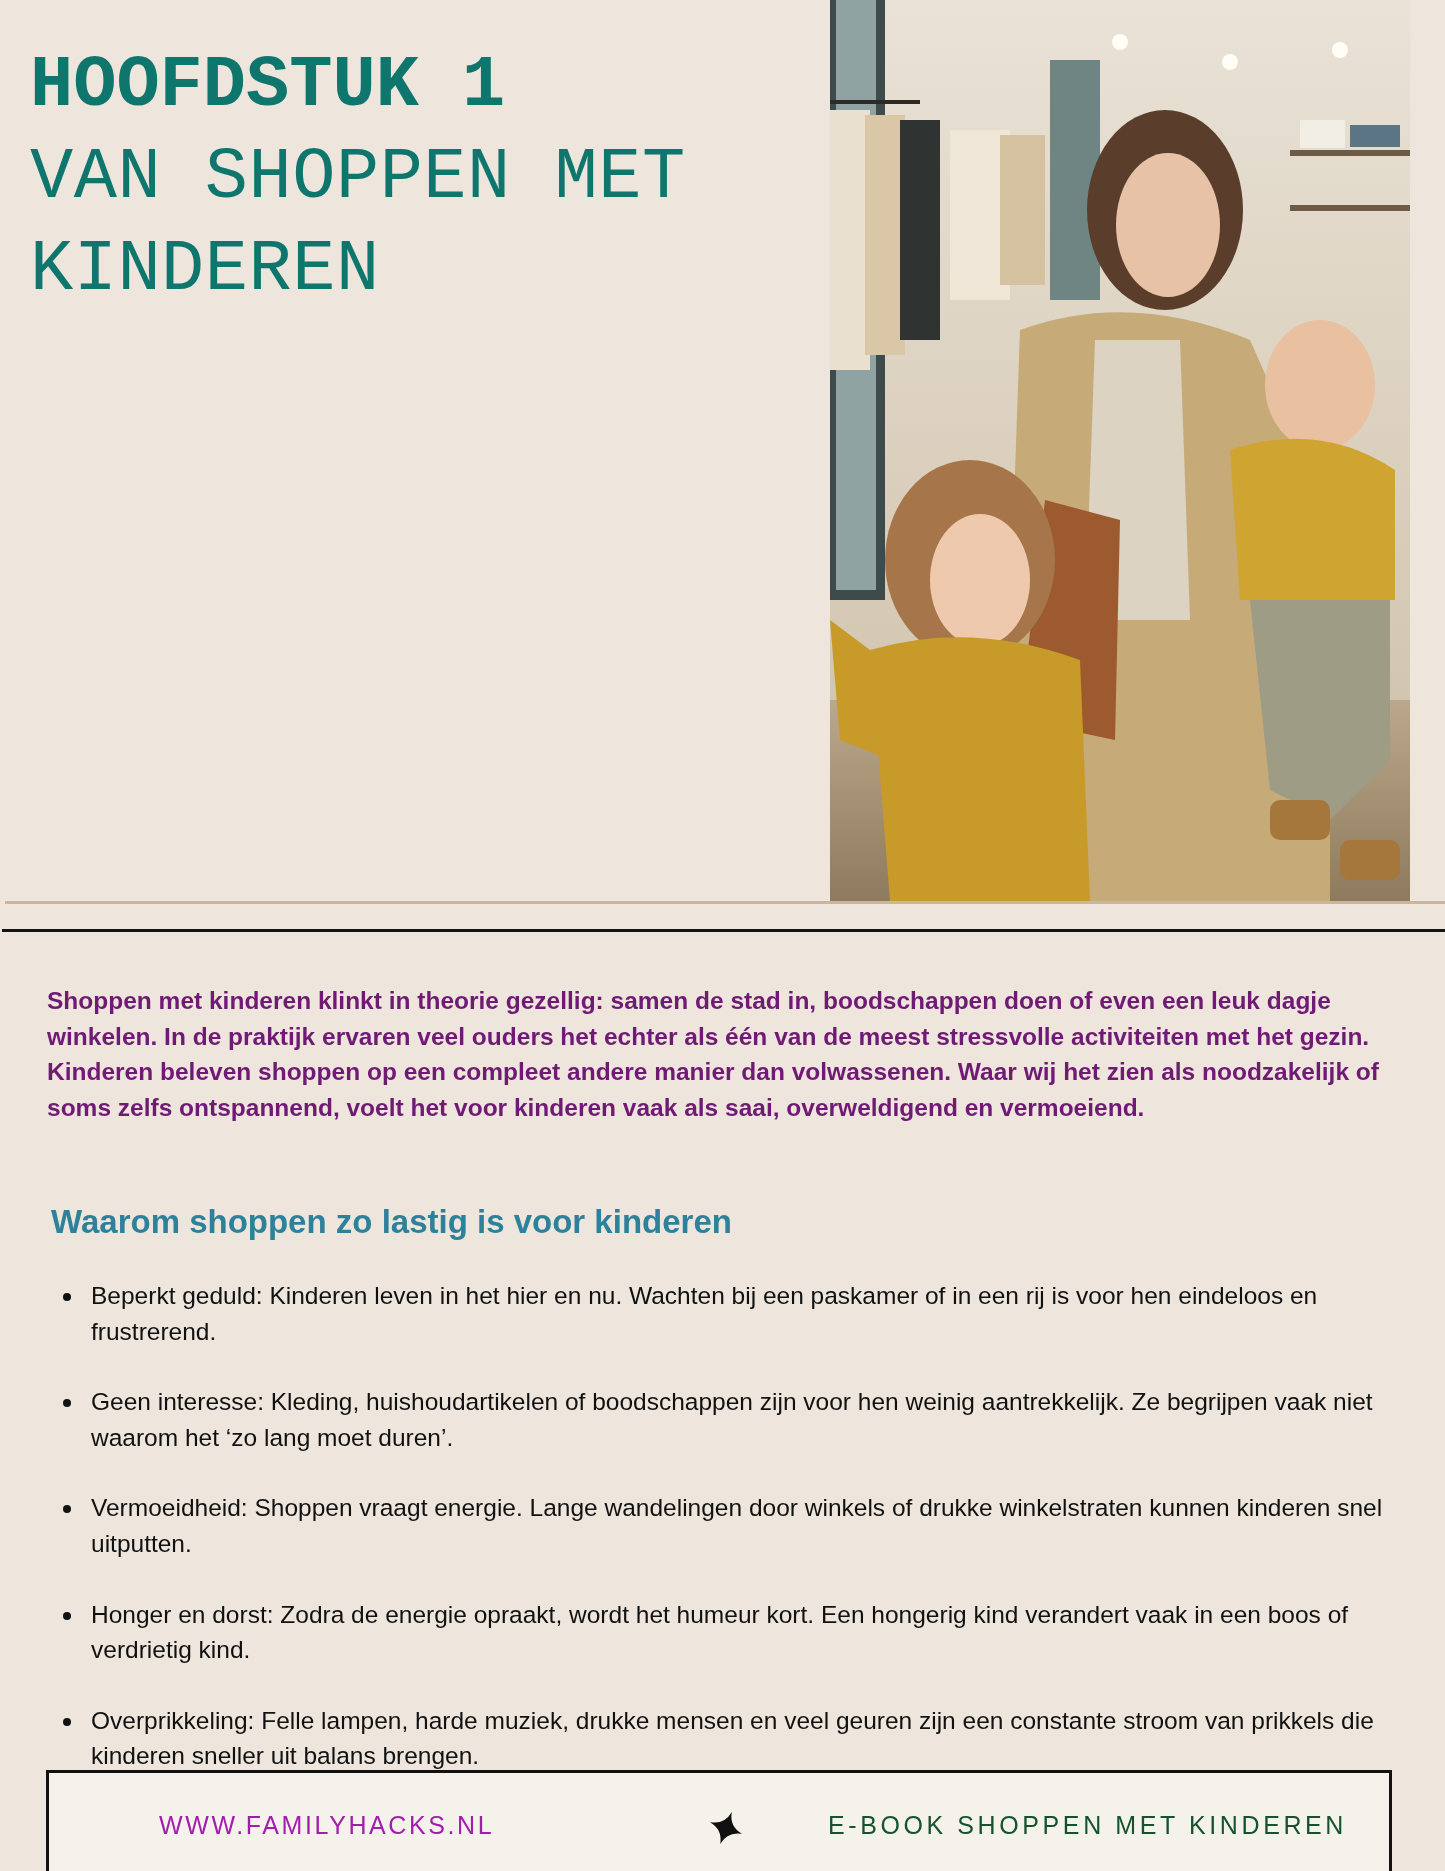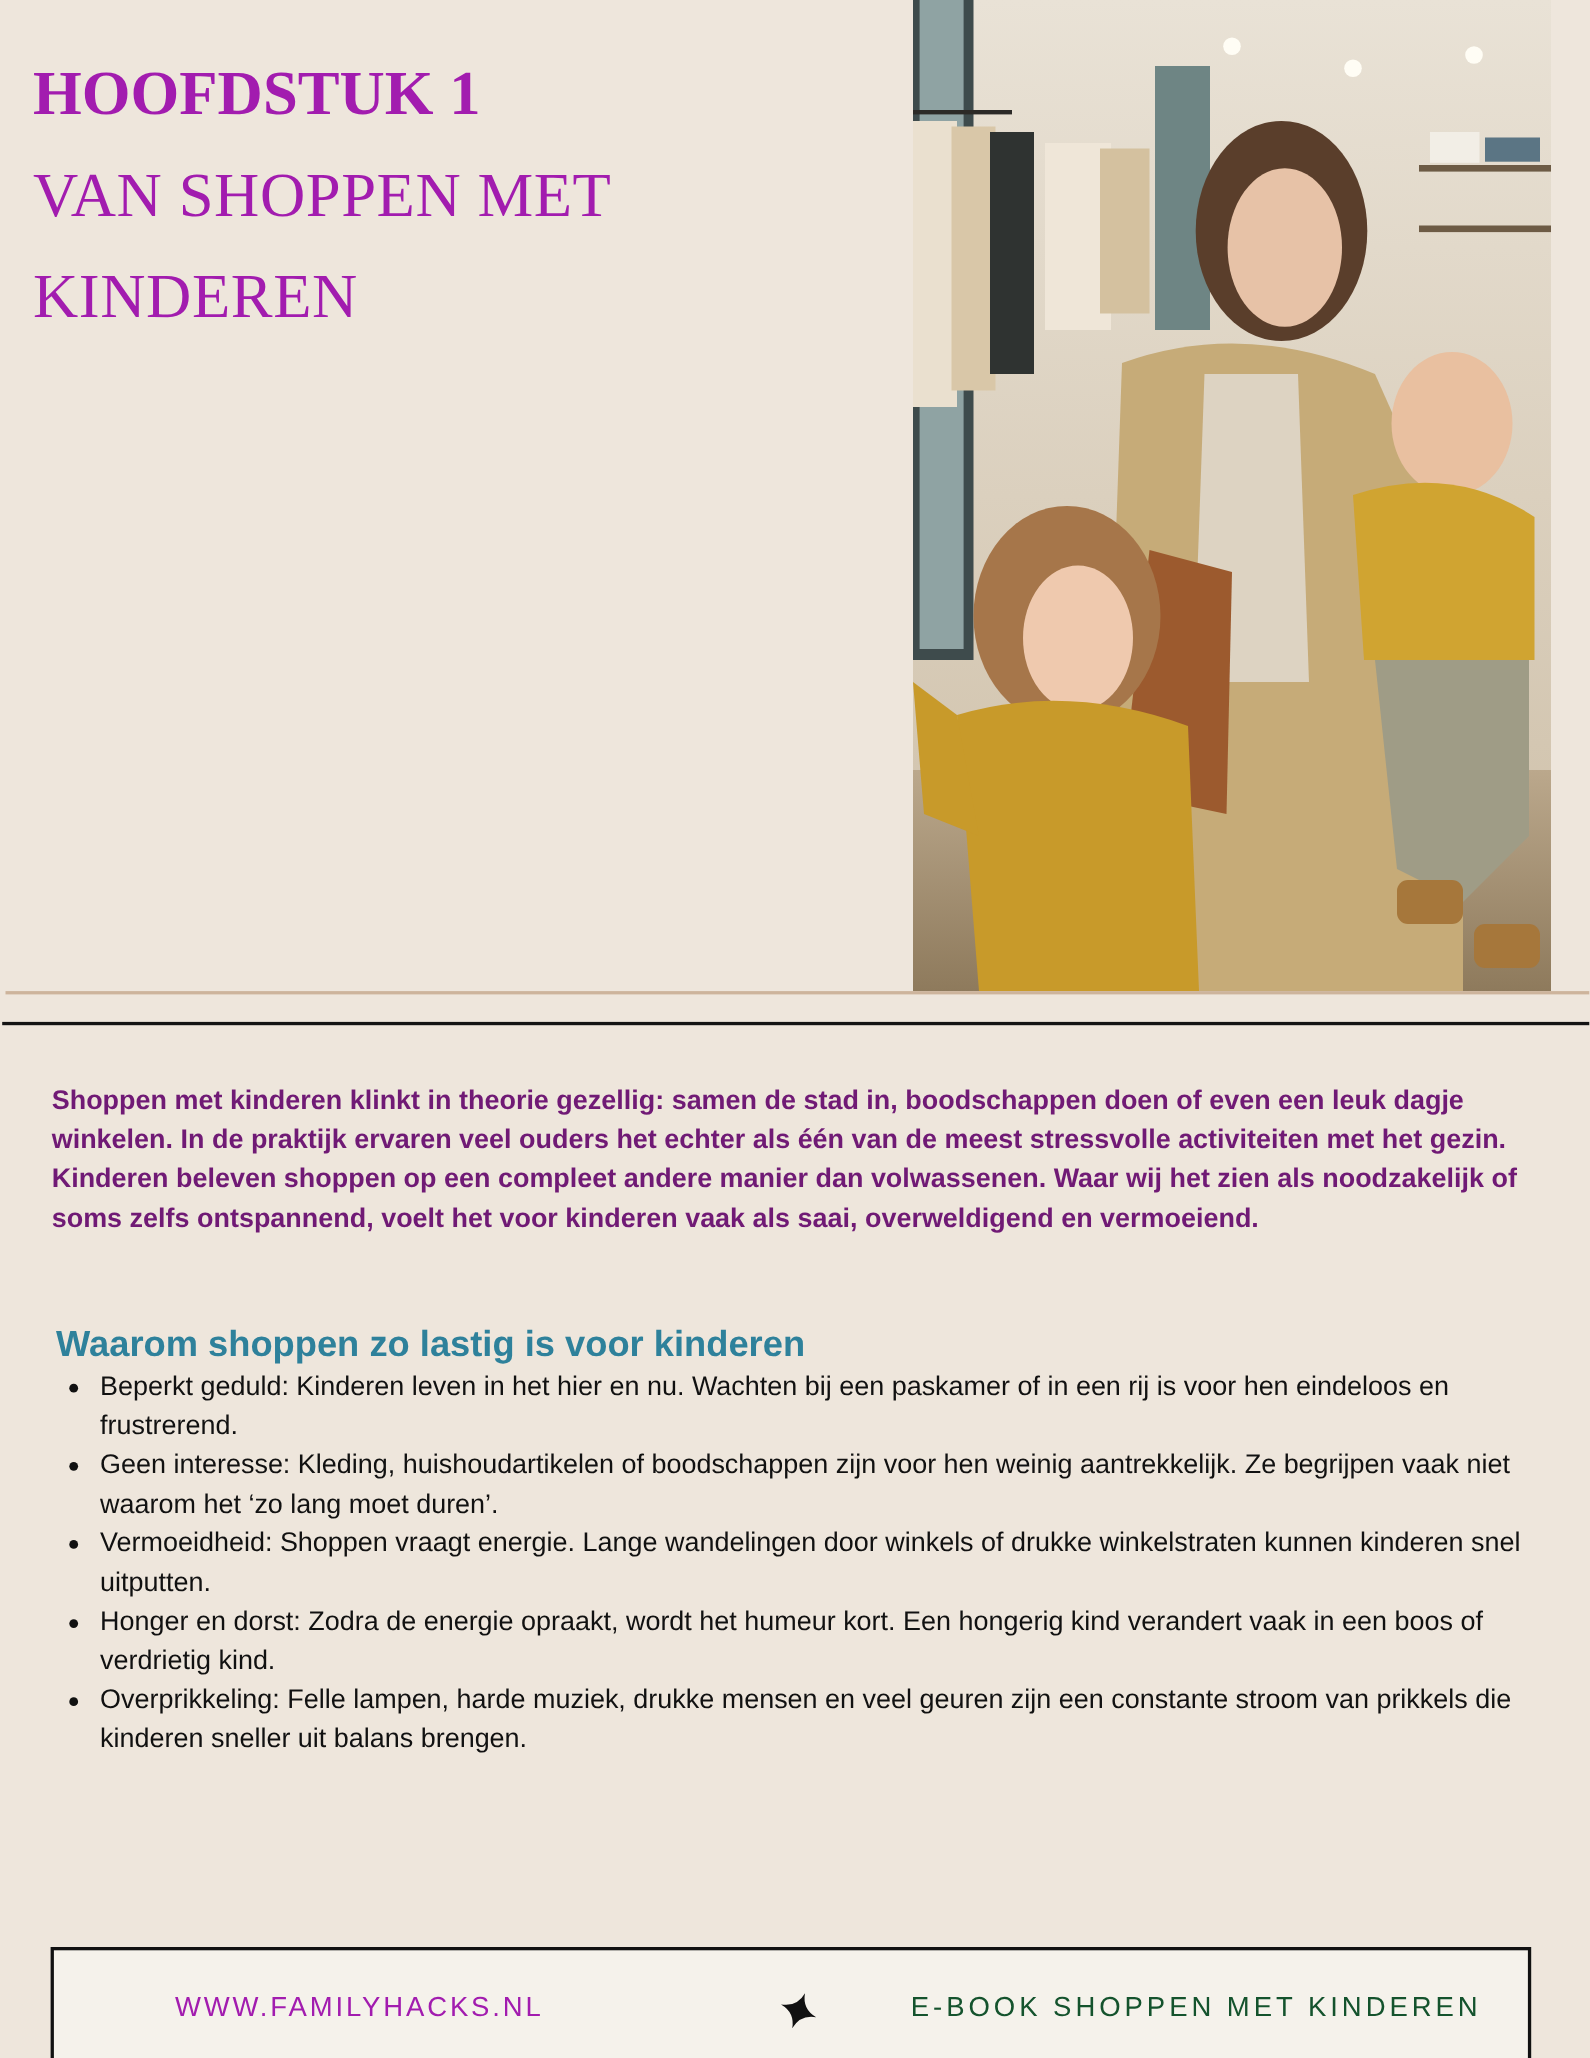--- a/index.html
+++ b/index.html
@@ -14,23 +14,23 @@
       overflow: hidden;
       font-family: "Liberation Sans", "DejaVu Sans", sans-serif;
       color: #141414;
     }
     .page-title {
       position: absolute;
       left: 30px;
       top: 40px;
       width: 800px;
       margin: 0;
-      color: #a21caf;
-      font-family: Liberation Serif, serif;
-      font-size: 57px;
+      color: #0f766e;
+      font-family: Liberation Mono, monospace;
+      font-size: 72px;
       line-height: 92px;
       font-weight: normal;
       letter-spacing: 0.5px;
     }
     .page-title .chapter {
       display: block;
       font-weight: bold;
       letter-spacing: 0px;
     }
     .page-title .subtitle-line {
@@ -95,20 +95,21 @@
       margin: 0;
       padding: 0;
       list-style: none;
       font-size: 24.5px;
       line-height: 35.6px;
       color: #111;
     }
     .reasons-list li {
       position: relative;
       padding-left: 44px;
+      margin-top: 35px;
     }
     .reasons-list .bullet {
       position: absolute;
       left: 16px;
       top: 15px;
       width: 8px;
       height: 8px;
       border-radius: 50%;
       background: #111;
     }

